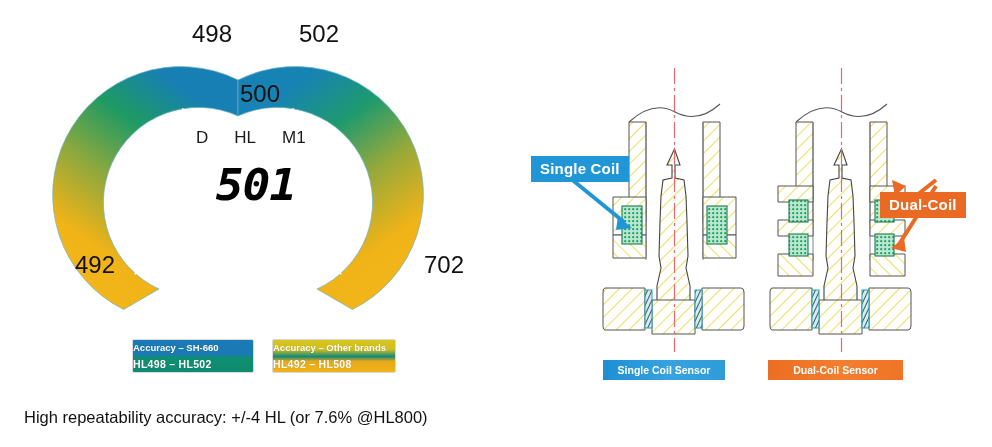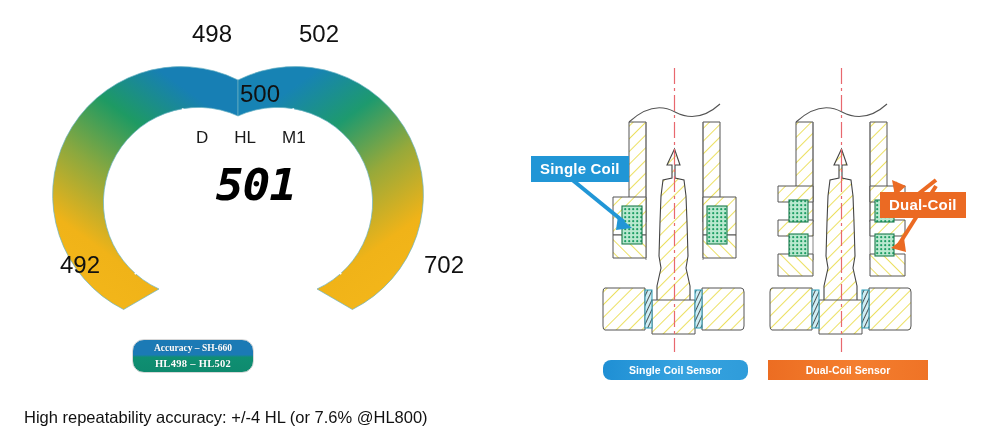--- a/index.html
+++ b/index.html
@@ -21,21 +21,21 @@
   }
   #gauge-svg { position: absolute; left: 28px; top: 8px; }
 
   .tick-label {
     position: absolute;
     font-size: 24px;
     color: #111;
     font-family: "Liberation Sans", sans-serif;
     white-space: nowrap;
   }
-  #tick-492 { left: 60px;  top: 251px; }
+  #tick-492 { left: 75px;  top: 251px; }
   #tick-498 { left: 192px; top: 20px; }
   #tick-500 { left: 240px; top: 80px; }
   #tick-502 { left: 299px; top: 20px; }
   #tick-508 { left: 424px; top: 251px; }
 
   #unit-row {
     position: absolute; left: 196px; top: 128px;
     display: flex; gap: 26px;
     font-size: 17px; color: #1a1a1a;
   }
@@ -48,25 +48,23 @@
     font-size: 44px;
     letter-spacing: -1px;
     color: #000;
     line-height: 1;
     transform: scaleX(1.05);
   }
 
   
   .legend-box {
     position: absolute;
-    border-radius: 12px;
+    border-radius: 2px;
     color: #ffffff;
-    text-align: center;
     overflow: hidden;
-    font-family: Liberation Serif, serif;
   }
   .legend-line {
     display: block;
     white-space: nowrap;
     line-height: 16px;
     font-size: 9px;
     font-weight: bold;
     text-shadow: 0 0 1px rgba(0,0,0,.25);
   }
   .legend-line.l1 { font-size: 9.5px; }
@@ -103,23 +101,23 @@
 
   .sensor-caption {
     position: absolute;
     color: #fff;
     font-weight: bold;
     font-size: 10.5px;
     text-align: center;
     line-height: 20px;
     height: 20px;
   }
-  #caption-single { left: 103px; top: 360px; width: 145px;
-      background: linear-gradient(90deg,#1f8fd4 0%, #36a3e0 55%, #2f9cda 100%); border-radius: 8px; }
-  #caption-dual   { left: 268px; top: 360px; width: 160px;
+  #caption-single { left: 103px; top: 360px; width: 122px;
+      background: linear-gradient(90deg,#1f8fd4 0%, #36a3e0 55%, #2f9cda 100%); }
+  #caption-dual   { left: 268px; top: 360px; width: 135px;
       background: linear-gradient(90deg,#ec6d22 0%, #f47e2e 55%, #ef7326 100%); }
 
   
   .footer-text {
     position: absolute;
     font-size: 16.5px;
     color: #111;
     white-space: nowrap;
     font-family: "Liberation Sans", sans-serif;
   }
@@ -191,20 +189,24 @@
       <span>M1</span>
     </div>
 
     <div id="lcd-value">501</div>
 
     <div class="legend-box" id="legend-sh660">
       <span class="legend-line l1">Accuracy  – SH-660</span>
       <span class="legend-line l2">HL498  –  HL502</span>
     </div>
 
+    <div class="legend-box" id="legend-other">
+      <span class="legend-line l1">Accuracy  –  Other brands</span>
+      <span class="legend-line l2">HL492  –  HL508</span>
+    </div>
   </div>
 
   <div id="sensor-panel">
 
     <svg id="sensor-svg" width="492" height="400" viewBox="0 0 492 400">
       <defs>
 
         <pattern id="hatchY" width="9" height="9" patternTransform="rotate(45)" patternUnits="userSpaceOnUse">
           <rect width="9" height="9" fill="#ffffff"></rect>
           <line x1="0" y1="0" x2="0" y2="9" stroke="#e8d83a" stroke-width="1.6"></line>

